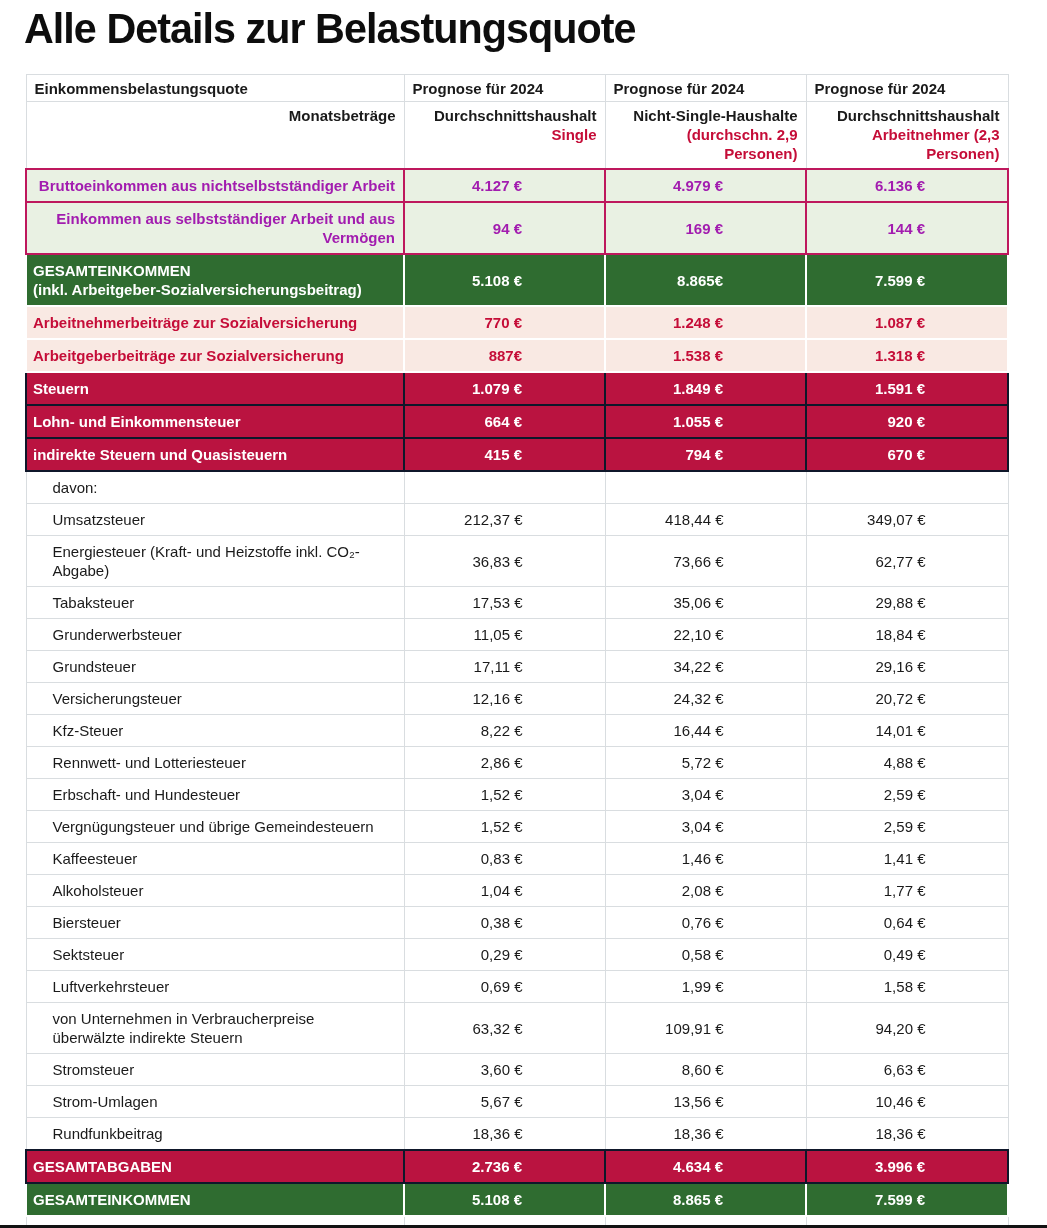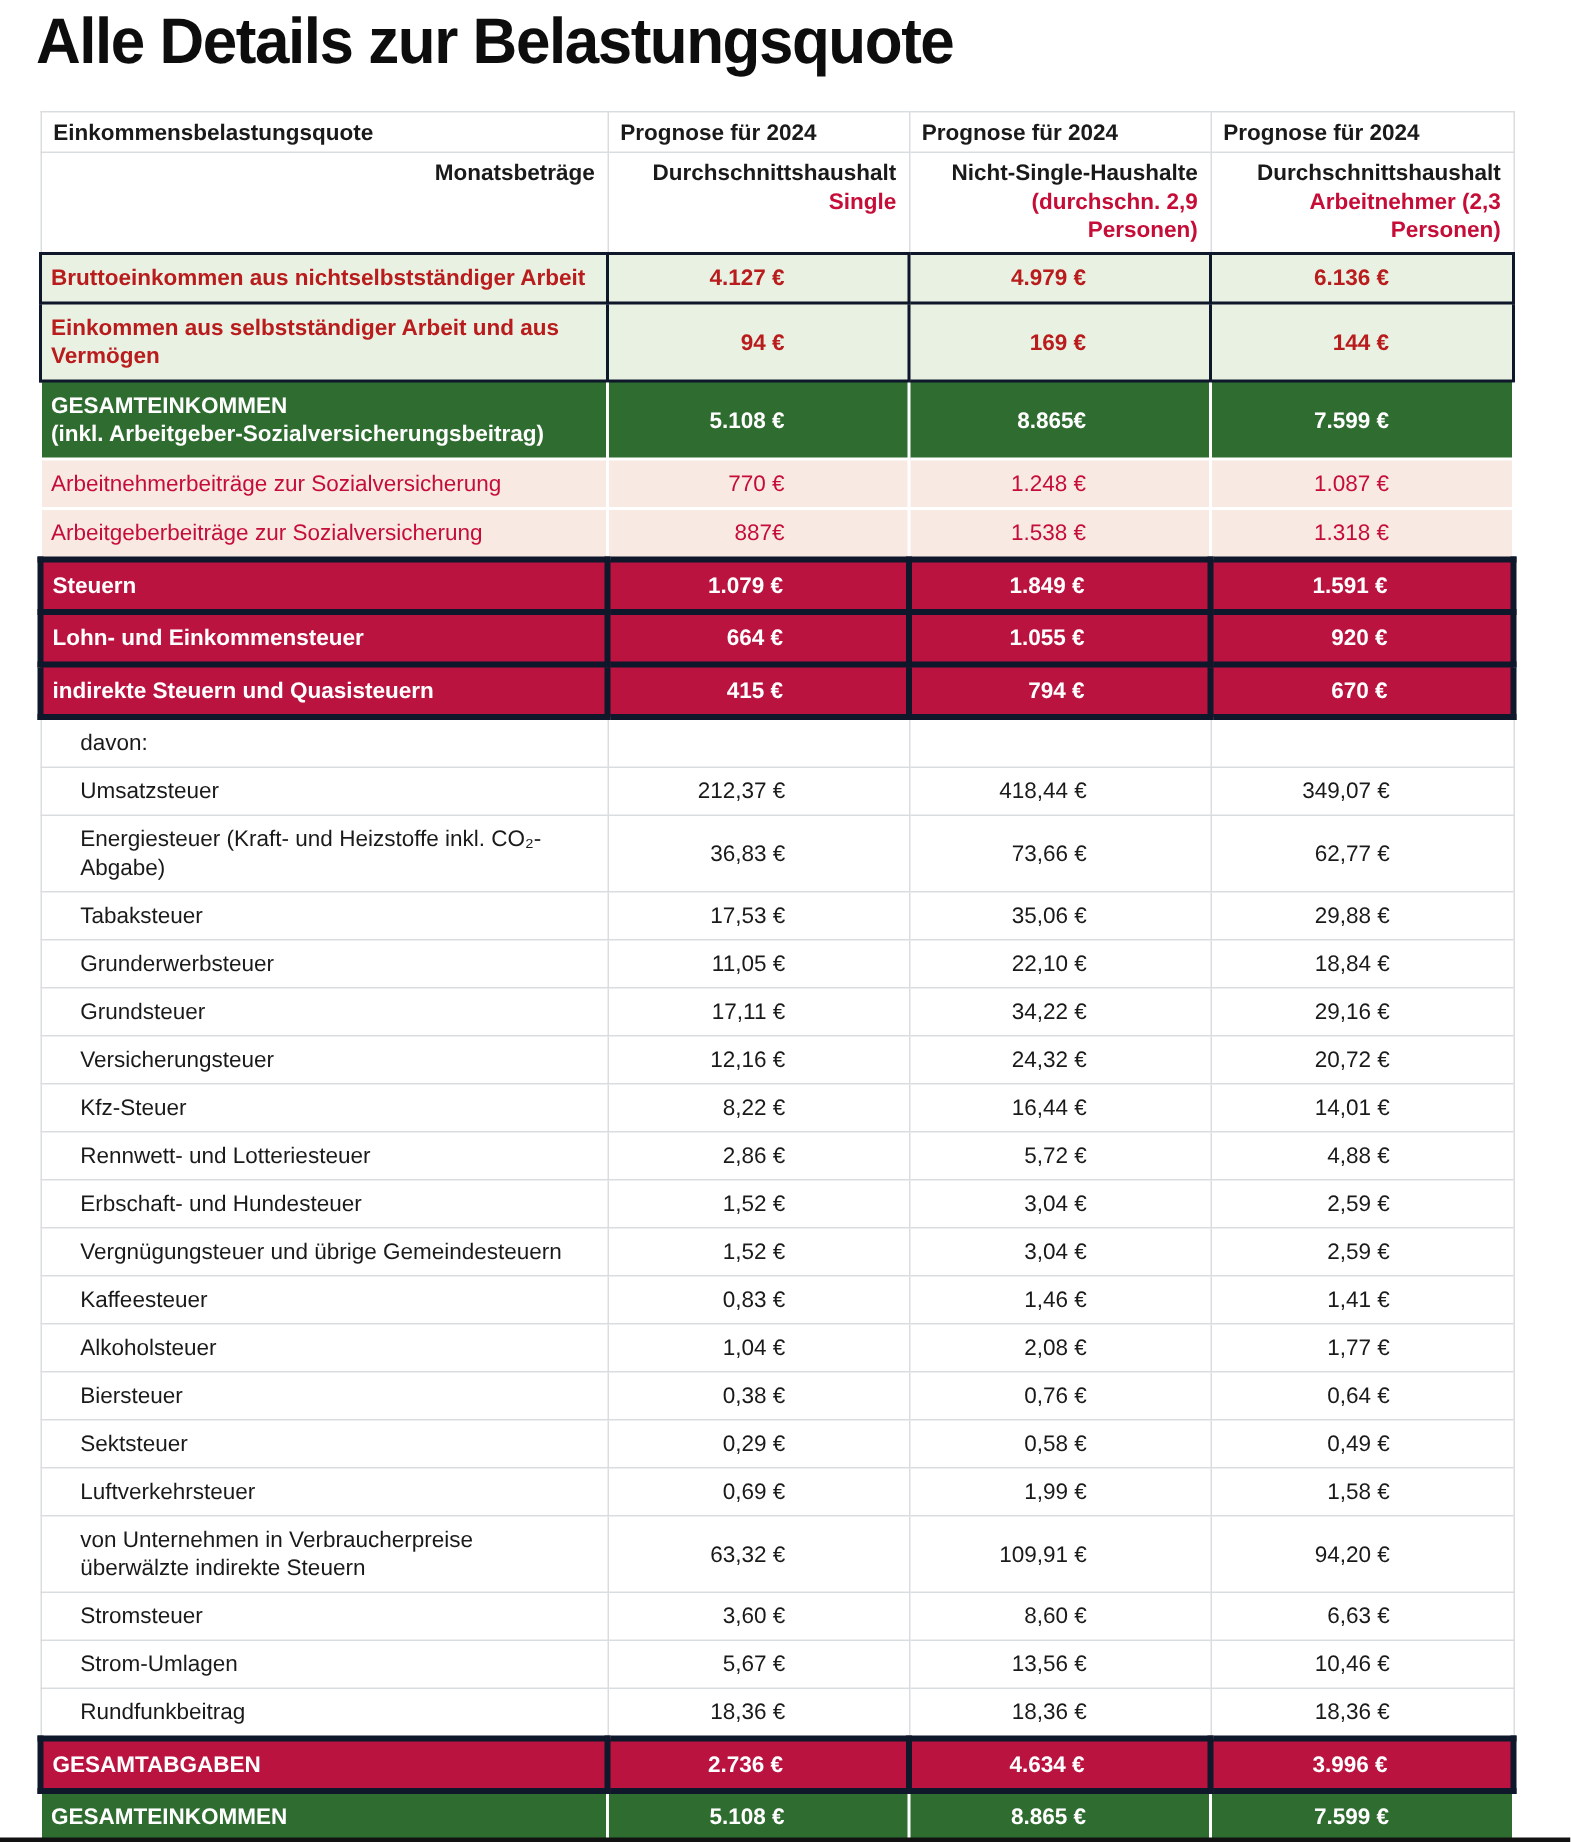--- a/index.html
+++ b/index.html
@@ -61,41 +61,42 @@
     white-space: pre-line;
   }
   td.value-cell {
     text-align: right;
     padding-right: 82px;
   }
 
   
   tr.row-light-green td {
     background: #e9f1e3;
-    color: #b91c1c;
-    font-weight: bold;
-    border: 2px solid #0f172a;
+    color: #a21caf;
+    font-weight: bold;
+    border: 2px solid #be185d;
+    text-align: right;
   }
   tr.row-dark-green td {
     background: #2f6c30;
     color: #ffffff;
     font-weight: bold;
     border: 2px solid #ffffff;
   }
   tr.row-light-red td {
     background: #f9e9e3;
     color: #c50d38;
-    font-weight: normal;
+    font-weight: bold;
     border: 2px solid #ffffff;
   }
   tr.row-dark-red td {
     background: #ba1340;
     color: #ffffff;
     font-weight: bold;
-    border: 4px solid #0f172a;
+    border: 2px solid #0f172a;
     margin-left: 15px;
   }
   tr.row-detail td {
     background: #ffffff;
     color: #1a1a1a;
     font-weight: normal;
   }
   tr.row-detail td.label-cell { padding-left: 26px; }
   tr.row-plain-bold td {
     background: #ffffff;

